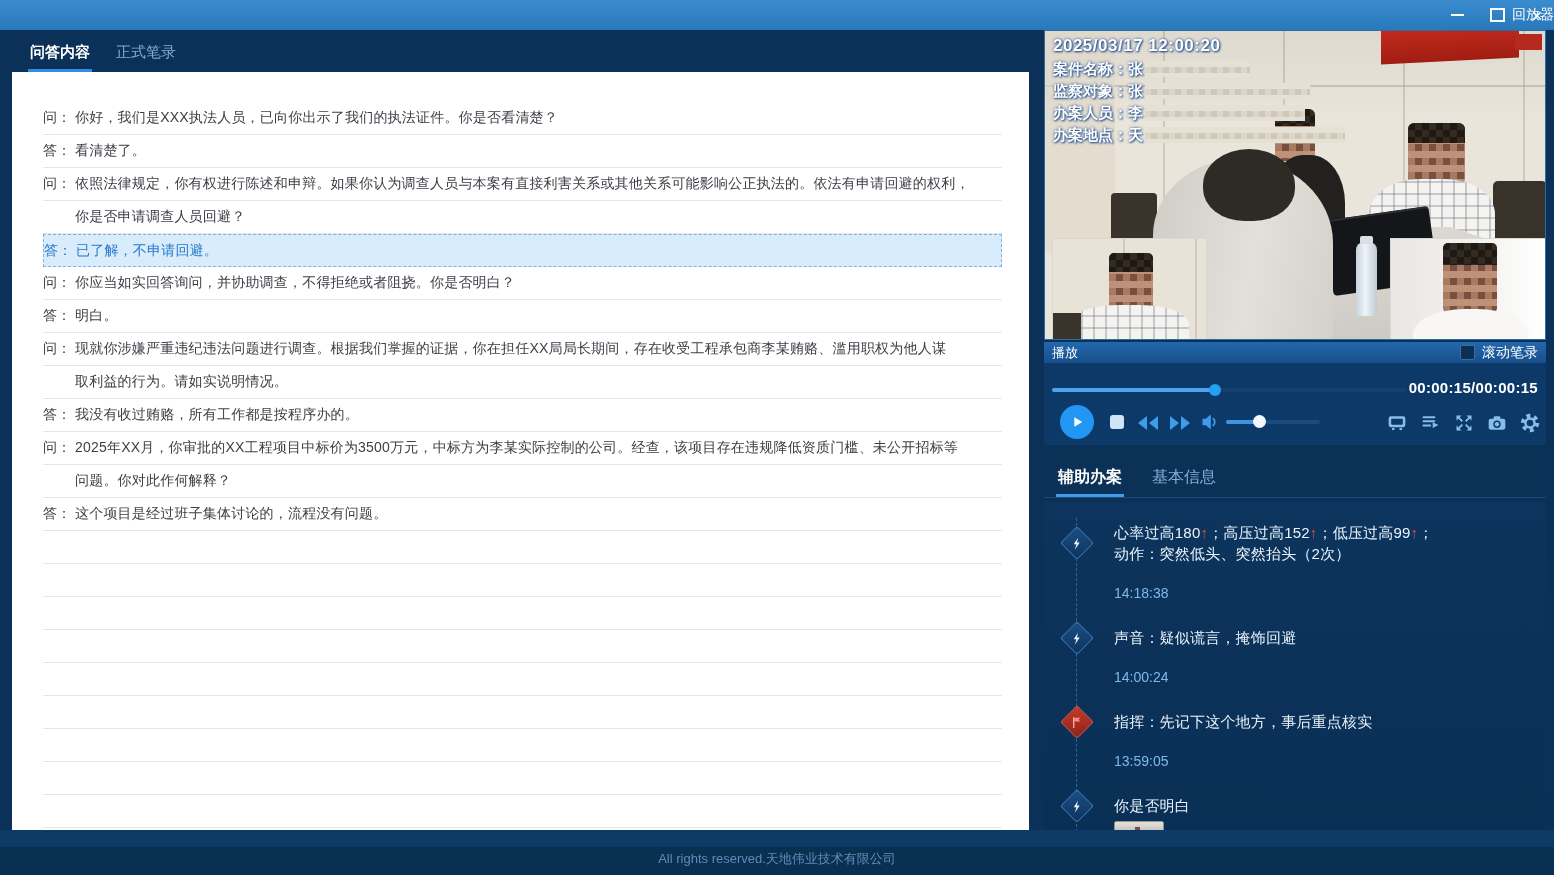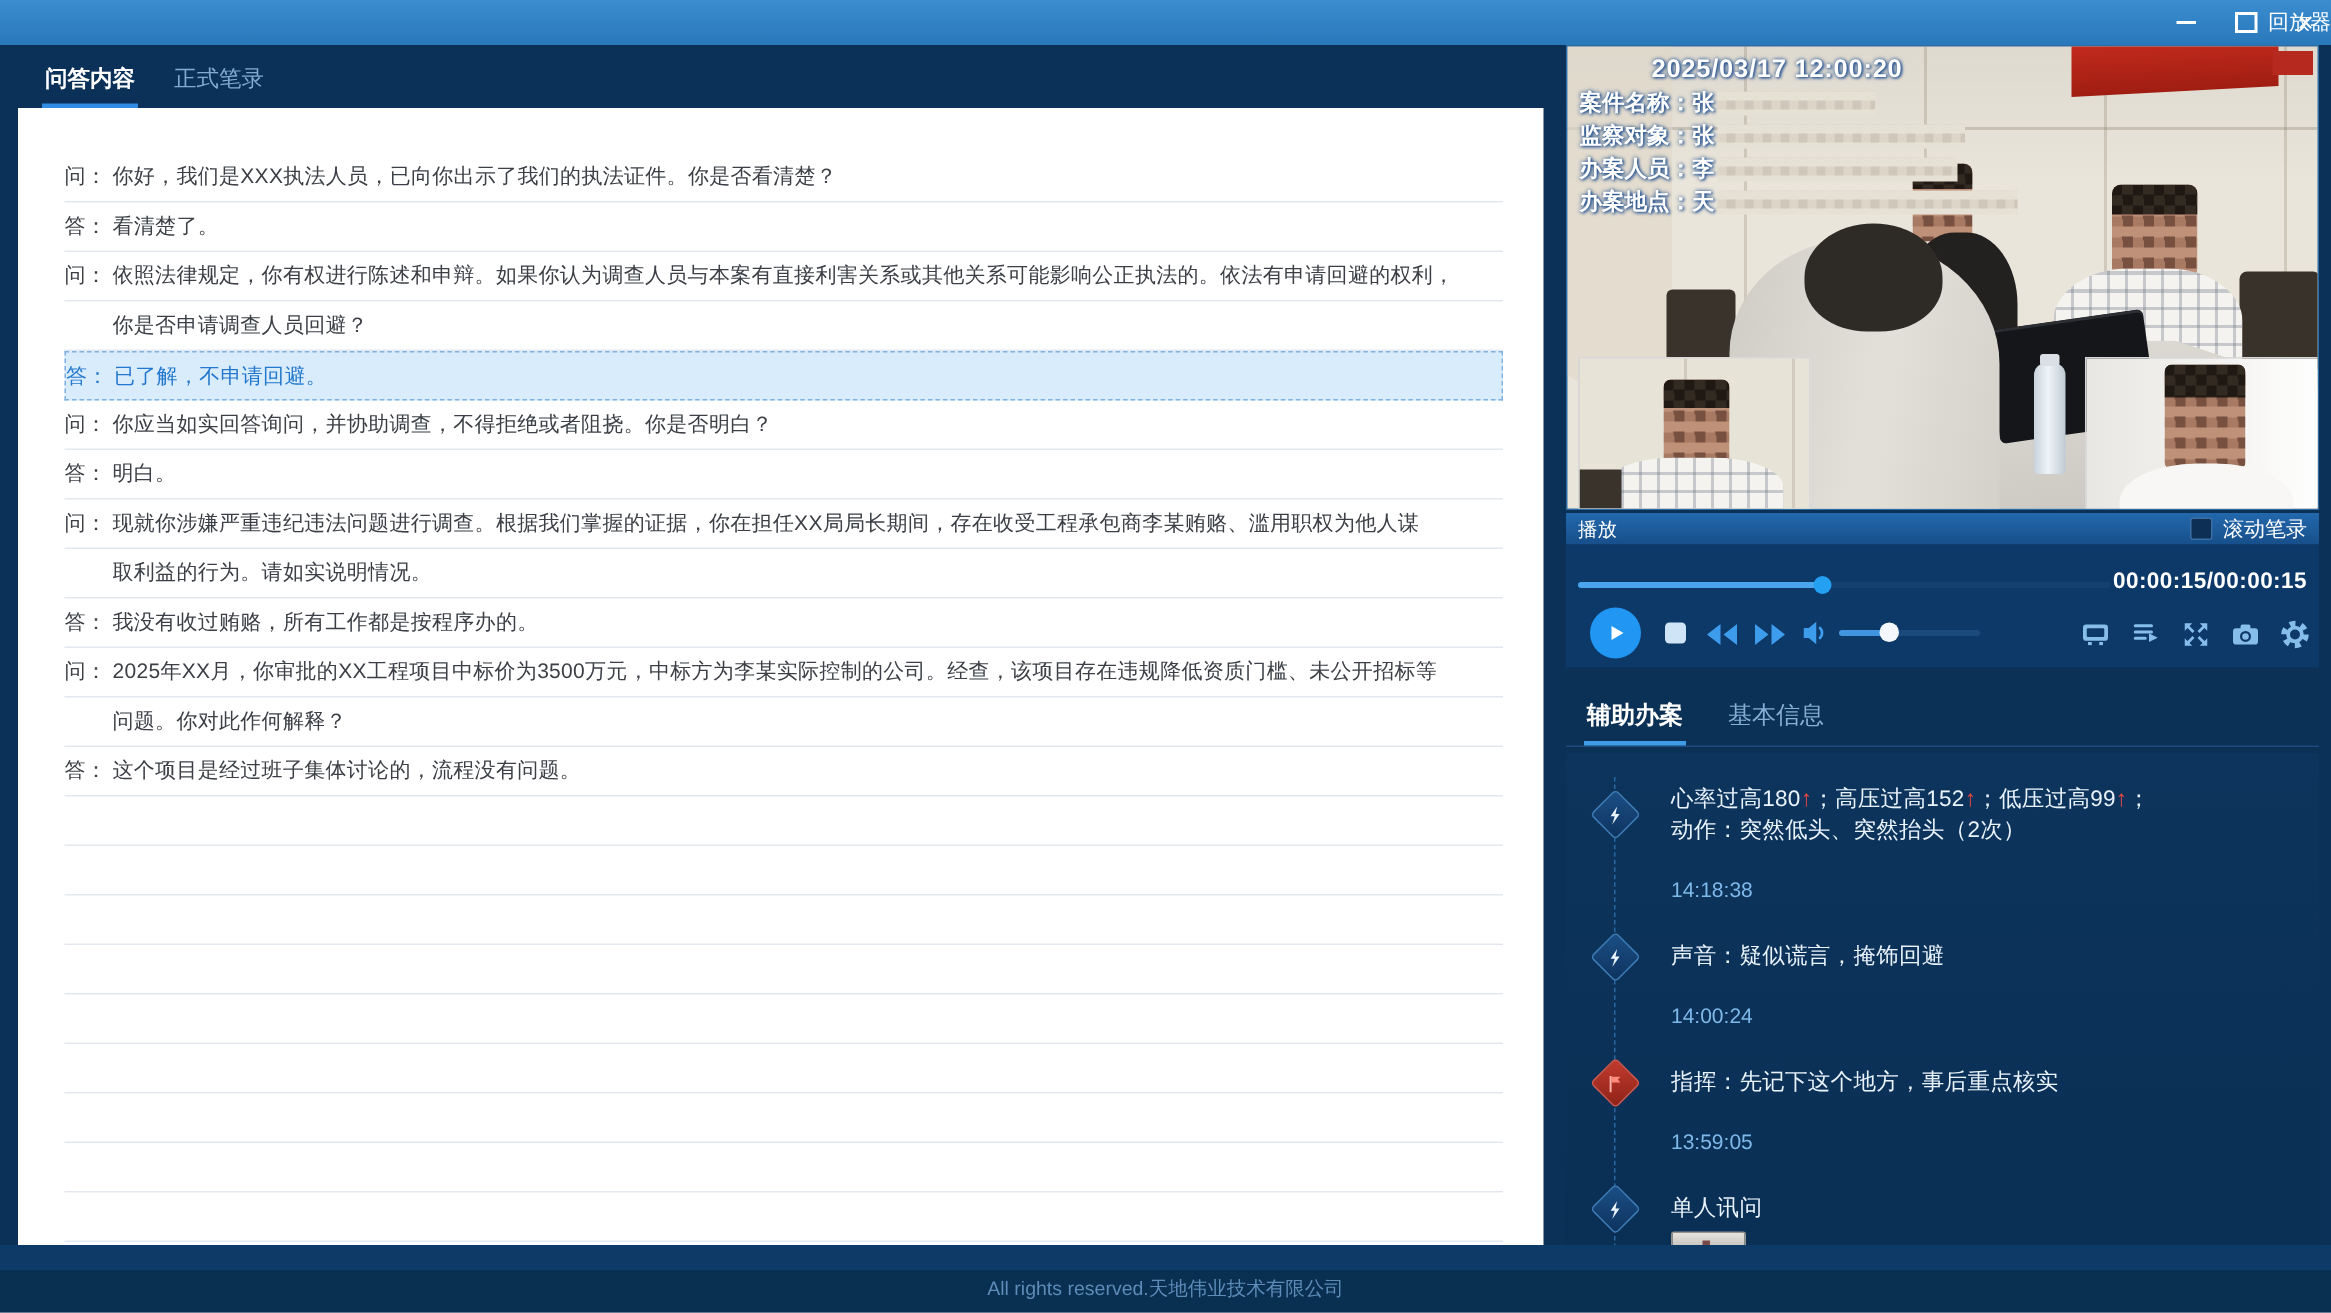--- a/index.html
+++ b/index.html
@@ -71,21 +71,21 @@
   .mouse{position:absolute;left:260px;top:208px;width:17px;height:11px;background:#2b2b2e;border-radius:50%;}
   .bottle{position:absolute;left:311px;top:211px;width:21px;height:74px;border-radius:8px 8px 3px 3px;
     background:linear-gradient(90deg,#c9d3dc,#eef4f8 45%,#bfcad3);}
   .bottle .cap{position:absolute;left:4px;top:-6px;width:13px;height:8px;background:#d9dfe4;border-radius:2px;}
   .pip{position:absolute;top:207px;height:102px;border:1px solid #d8d8d8;box-sizing:border-box;overflow:hidden;}
   .pip-left{left:7px;width:155px;background:
       repeating-linear-gradient(90deg, rgba(0,0,0,0) 0 70px, rgba(140,130,110,.25) 70px 72px),#e8e3d7;}
   .pip-right{left:345px;width:157px;background:linear-gradient(90deg,#e9e7e3,#f4f3f1 60%,#ffffff);}
   .overlay-info{position:absolute;left:8px;top:5px;color:#fff;
     text-shadow:0 0 3px #1a4a8a,1px 1px 2px rgba(20,70,140,.9);}
-  .ov-ts{font-size:17px;font-weight:bold;letter-spacing:.5px;margin-bottom:2px;margin-left:48px;}
+  .ov-ts{font-size:17px;font-weight:bold;letter-spacing:.5px;margin-bottom:2px;}
   .ov-field{font-size:15px;font-weight:bold;line-height:22px;display:flex;align-items:center;}
   .redact{display:inline-block;height:16px;margin-left:2px;
     background:repeating-conic-gradient(#e6e1d5 0% 25%, #cec7ba 25% 50%, #ddd6c8 50% 75%, #c4bcae 75%) 0 0 / 12px 12px;}
 
   
   .player-bar{position:absolute;left:0;top:312px;width:502px;height:21px;
     background:linear-gradient(180deg,#2368ad,#174f8a);display:flex;align-items:center;
     justify-content:space-between;padding:0 8px;box-sizing:border-box;}
   .player-bar .pb-title{color:#fff;font-size:13px;}
   .scroll-note{display:flex;align-items:center;gap:7px;color:#fff;font-size:14px;cursor:pointer;}
@@ -386,21 +386,21 @@
           </span>
           <div class="ev-line">指挥：先记下这个地方，事后重点核实</div>
           <div class="ev-time">13:59:05</div>
         </div>
         <div class="event">
           <span class="ev-icon" style="top: 8.5px;">
             <svg width="13" height="13" viewBox="0 0 24 24">
               <path d="M14 1 6 13h5l-3 10 9-13h-5l2-9z" fill="#eaf4ff"></path>
             </svg>
           </span>
-          <div class="ev-line">单人讯问</div>
+          <div class="ev-line">你是否明白</div>
           <div class="thumb">
             <i></i>
           </div>
         </div>
       </div>
   </div>
 </div>
 
 <div class="bottom-band"></div>
 <div class="footer">

